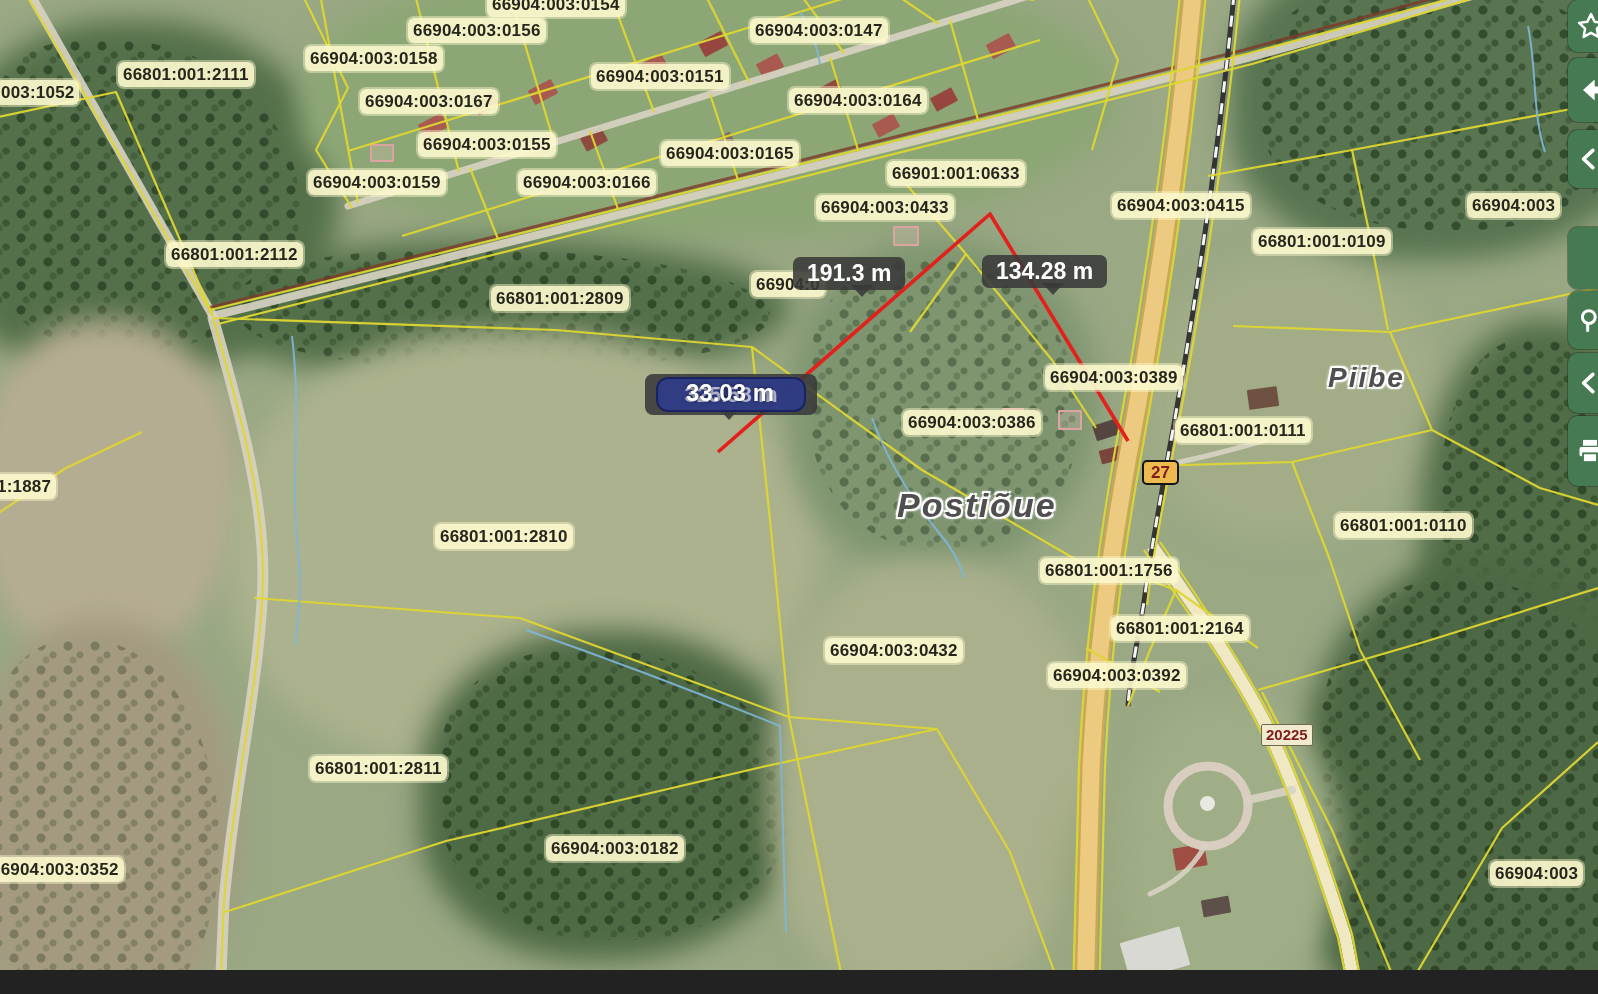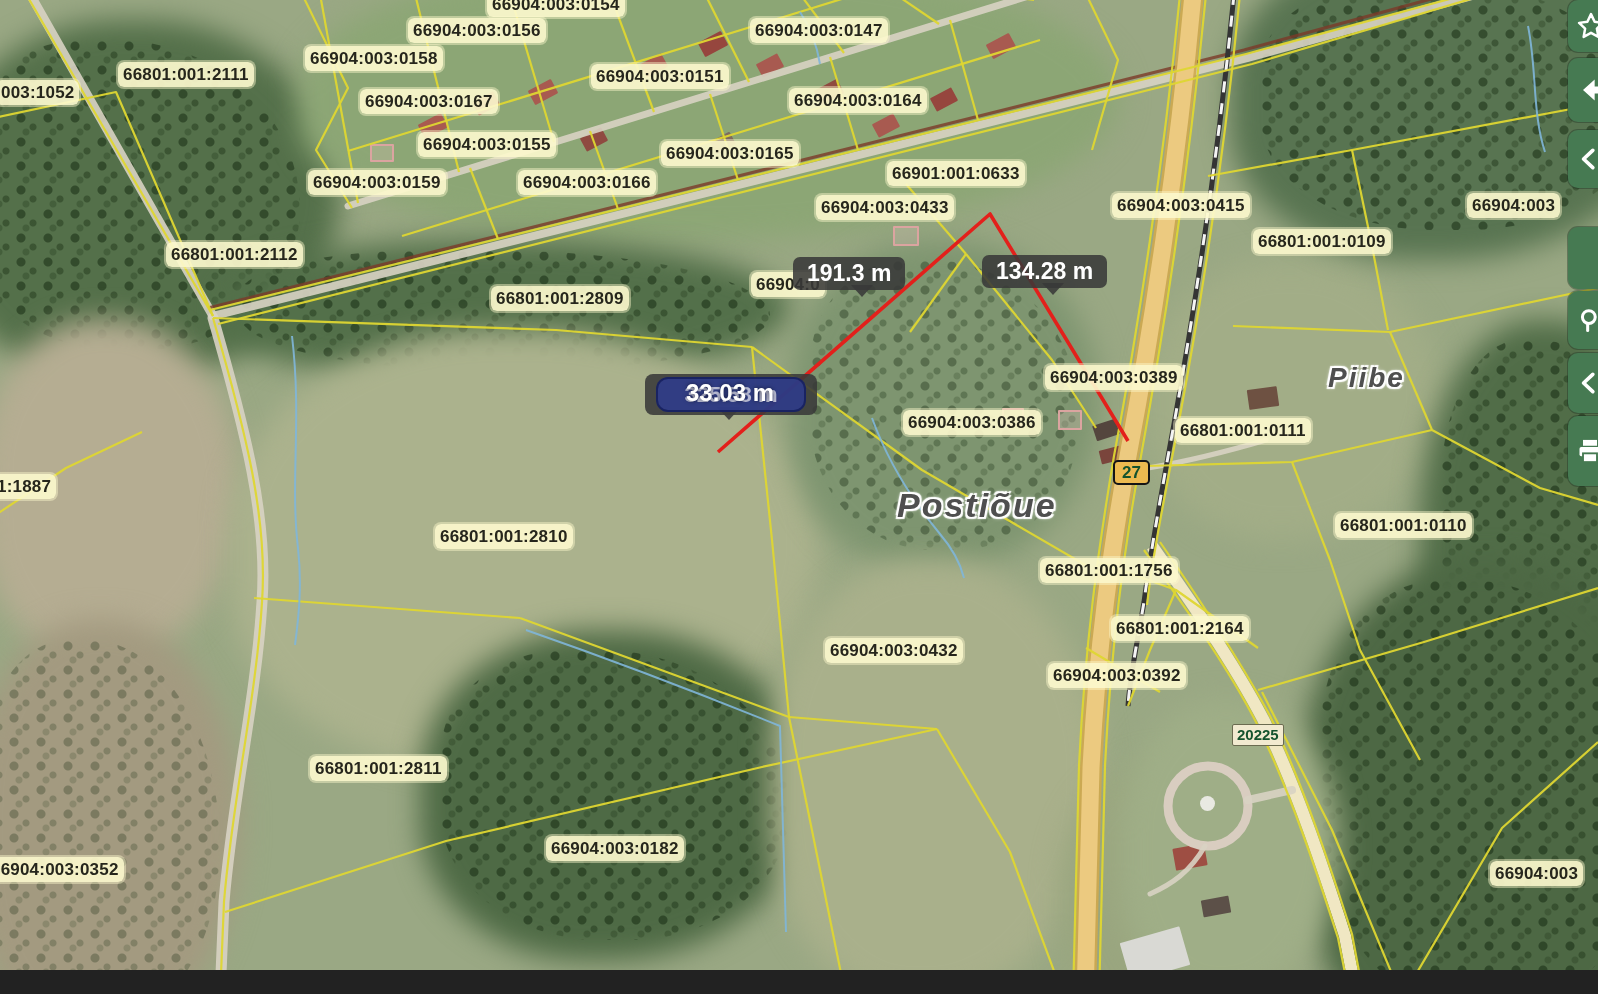--- a/index.html
+++ b/index.html
@@ -27,21 +27,21 @@
   .redline{fill:none;stroke:#e3201b;stroke-width:3.6;stroke-linejoin:round;}
   
   #label-layer{z-index:10;}
   .parcel{position:absolute;white-space:nowrap;background:rgba(252,249,205,.92);
     border-radius:6px;padding:0 5px;height:25px;line-height:25px;
     font-weight:700;font-size:17px;color:#26261c;letter-spacing:.2px;
     box-shadow:0 0 0 2px rgba(252,249,205,.45);}
   .place{position:absolute;white-space:nowrap;font-style:italic;font-weight:700;
     color:#4f4f4f;letter-spacing:2px;
     text-shadow:-2px -2px 1px #fff,2px -2px 1px #fff,-2px 2px 1px #fff,2px 2px 1px #fff,0 0 5px #fff;}
-  .roadnum{position:absolute;white-space:nowrap;font-weight:700;color:#14532d;text-align:center;}
+  .roadnum{position:absolute;white-space:nowrap;font-weight:700;color:#7f1d1d;text-align:center;margin-left:29px;}
   .roadnum.highway{background:#edba50;border:2px solid #151515;border-radius:5px;
     font-size:17px;padding:0 7px;line-height:21px;}
   .roadnum.local{background:#f2ead0;border:1px solid #6b6b50;border-radius:2px;
     font-size:15px;padding:0 4px;line-height:20px;}
   
   #measure-layer{z-index:20;}
   .mtooltip{position:absolute;background:rgba(56,56,56,.87);color:#fff;
     font-weight:700;font-size:23px;padding:3px 14px;border-radius:7px;white-space:nowrap;}
   .mtooltip .ptr{position:absolute;bottom:-18px;width:0;height:0;
     border:11px solid transparent;border-top:12px solid rgba(56,56,56,.87);}

